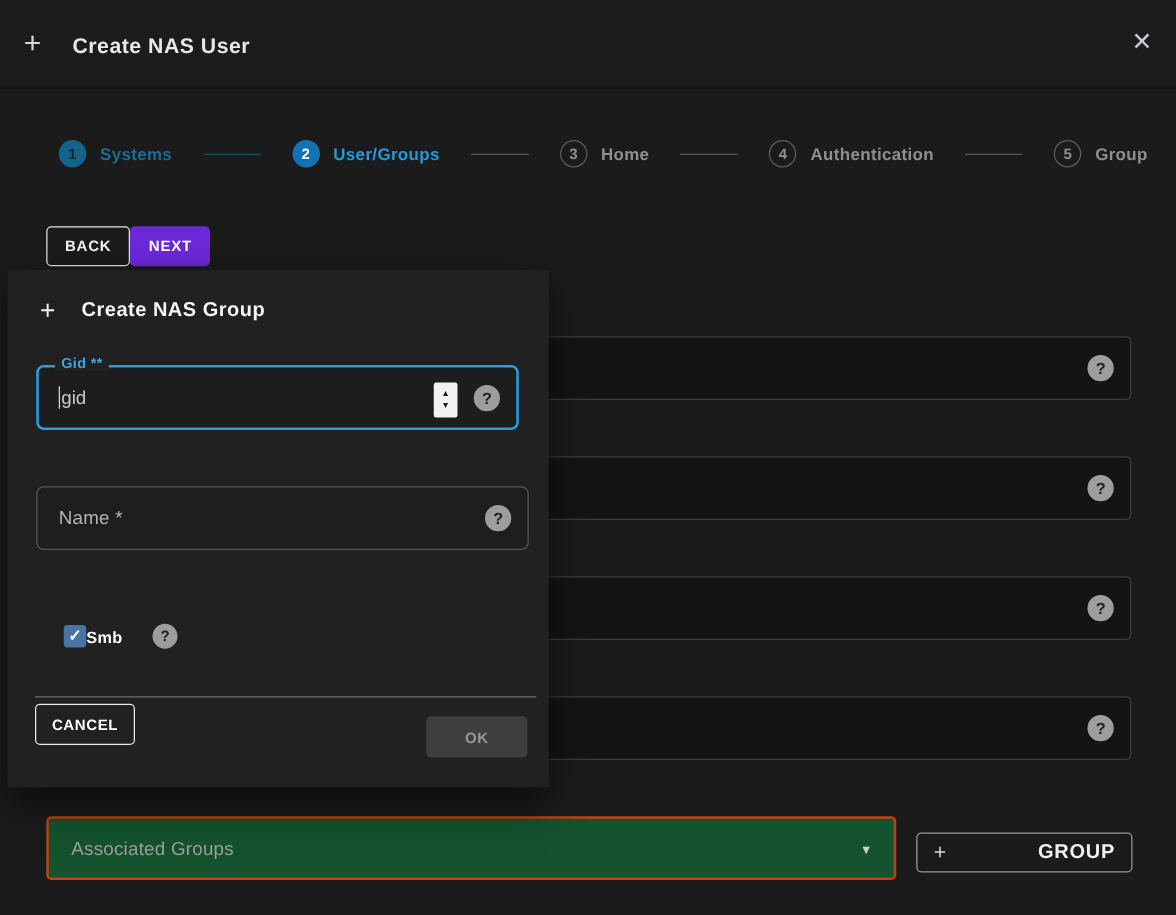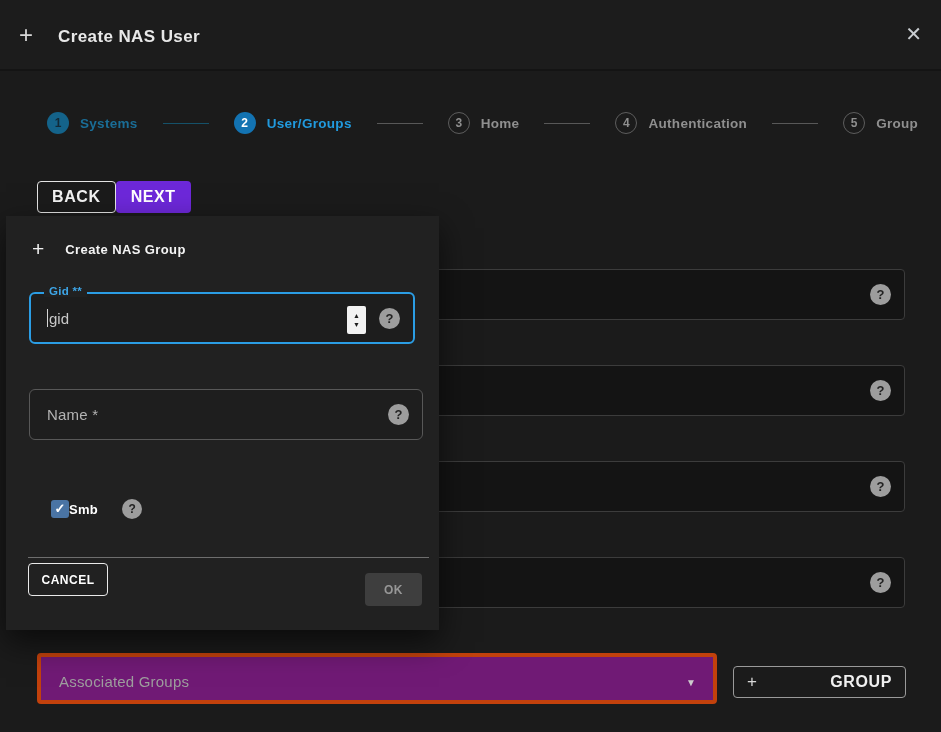--- a/index.html
+++ b/index.html
@@ -46,21 +46,21 @@
   .step.active .step-label  { color:#219ade; }
   .step.pending .step-circle{ background:transparent; border:1.5px solid #5d5d5d; color:#8f8f8f; }
   .step.pending .step-label { color:#8f8f8f;text-align:right; }
   .connector { width:46px; height:0; border-top:1.5px solid #585858; margin:0 25px; }
   .connector.done-line { border-top-color:#155169; }
   
   .toolbar {
     position:absolute; top:181px; left:37px; right:35px; height:32px;
     display:flex; align-items:center;
   }
-  .btn { font-family:"Liberation Sans",sans-serif; font-weight:bold; font-size:16px;
+  .btn { font-family:"Liberation Sans",sans-serif; font-weight:bold; font-size:12px;
          letter-spacing:.6px; border-radius:4px; cursor:pointer; }
   .btn-outline {
     background:transparent; border:1px solid #e4e4e4; color:#f2f2f2;
     height:32px; padding:0 14px;
   }
   .instruction {
     flex:1; text-align:center;
     font-size:13px; font-weight:bold; color:#8a8a8a; letter-spacing:.2px;
   }
   .btn-primary {
@@ -75,21 +75,21 @@
   .help {
     width:21px; height:21px; border-radius:50%;
     background:#9d9d9d; color:#222222;
     display:flex; align-items:center; justify-content:center;
     font-size:13px; font-weight:bold; line-height:21px;
   }
   .bg-row .help { position:absolute; right:13px; top:14px; }
   
   .assoc {
     position:absolute; left:37px; top:653px; width:680px; height:51px;
-    background:#701a75; border:4px solid #c2410c; border-radius:4px; cursor:pointer;
+    background:#14532d; border:2px solid #c2410c; border-radius:4px; cursor:pointer;
   }
   .assoc .ph {
     position:absolute; left:18px; top:16px;
     font-size:15px; color:#9e9e9e; letter-spacing:.2px;
   }
   .assoc .caret {
     position:absolute; right:17px; top:20px;
     font-size:10px; color:#cccccc;
   }
   .group-btn {
@@ -99,21 +99,21 @@
   }
   .group-btn .gplus { font-size:17px; font-weight:400; color:#d8d8d8; }
   .group-btn .glabel { font-size:16px; font-weight:bold; letter-spacing:.6px; color:#f0f0f0; }
   
   .modal {
     position:absolute; left:6px; top:216px; width:433px; height:414px;
     background:#212121; box-shadow:0 12px 30px rgba(0,0,0,.6);
   }
   .modal .m-hdr { position:absolute; left:26px; top:22px; display:flex; align-items:center; }
   .modal .m-plus { font-size:21px; color:#f0f0f0; line-height:22px; }
-  .modal .m-ttl { margin-left:21px; font-size:13px; font-weight:bold; letter-spacing:.4px; color:#f4f4f4;text-align:center; }
+  .modal .m-ttl { margin-left:21px; font-size:16px; font-weight:bold; letter-spacing:.4px; color:#f4f4f4;text-align:center; }
 
   .gid-field {
     position:absolute; left:23px; top:76px; width:386px; height:52px;
     border:2px solid #2b9de4; border-radius:6px; background:#1d1d1d;
   }
   .gid-field .flabel {
     position:absolute; left:13px; top:-9px;
     background:#212121; padding:0 5px;
     font-size:11.5px; font-weight:bold; color:#3da6e8; letter-spacing:.3px;
   }
@@ -152,21 +152,21 @@
   .smb-row .help { margin-left:24px; width:20px; height:20px; font-size:12px; }
 
   .m-divider { position:absolute; left:22px; right:10px; top:341px; border-top:1px solid #6e6e6e; }
   .cancel-btn {
     position:absolute; left:22px; top:347px; width:80px; height:33px;
     background:transparent; border:1px solid #eaeaea; border-radius:4px;
     font-size:12px; font-weight:bold; letter-spacing:.5px; color:#ffffff; cursor:pointer;
     font-family:"Liberation Sans",sans-serif;
   }
   .ok-btn {
-    position:absolute; right:17px; top:357px; width:57px; height:33px;
+    position:absolute; right:17px; top:357px; width:81px; height:33px;
     background:#3e3e3e; border:none; border-radius:4px;
     font-size:12px; font-weight:bold; letter-spacing:.5px; color:#979797;
     font-family:"Liberation Sans",sans-serif;
   }
 </style>
 </head>
 <body>
 
 <div class="app">
 

